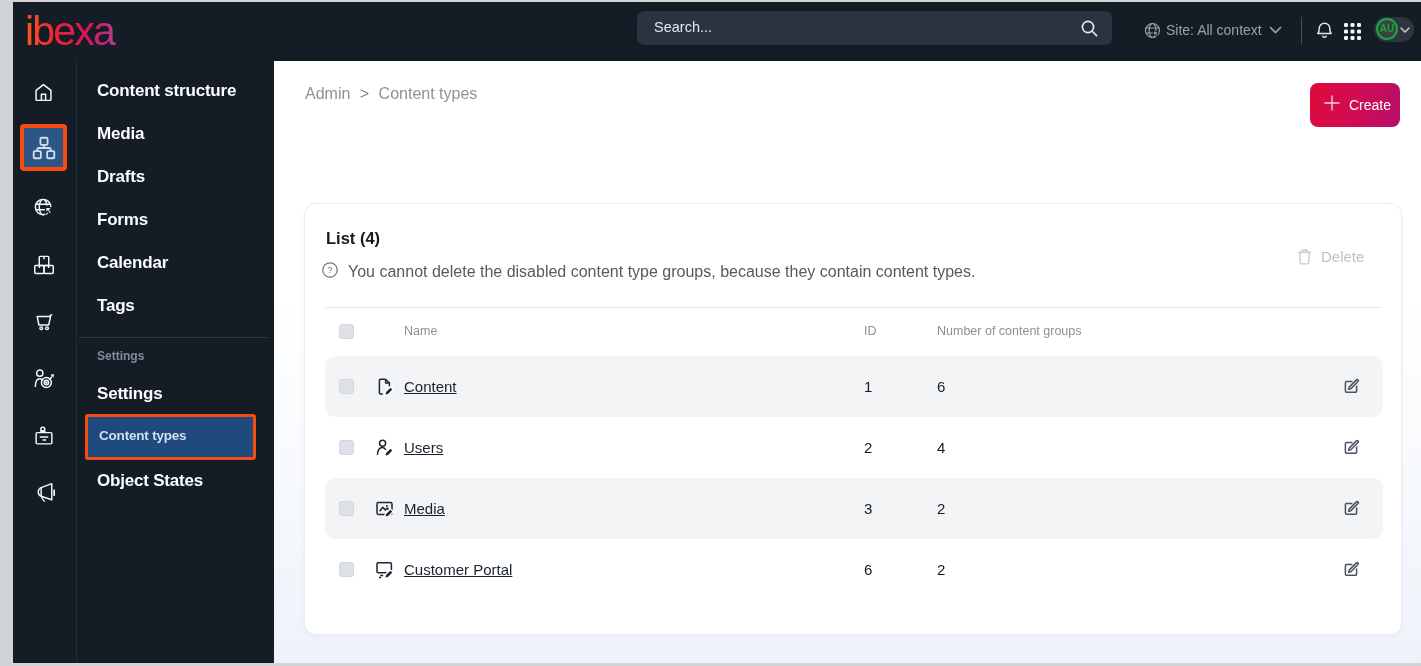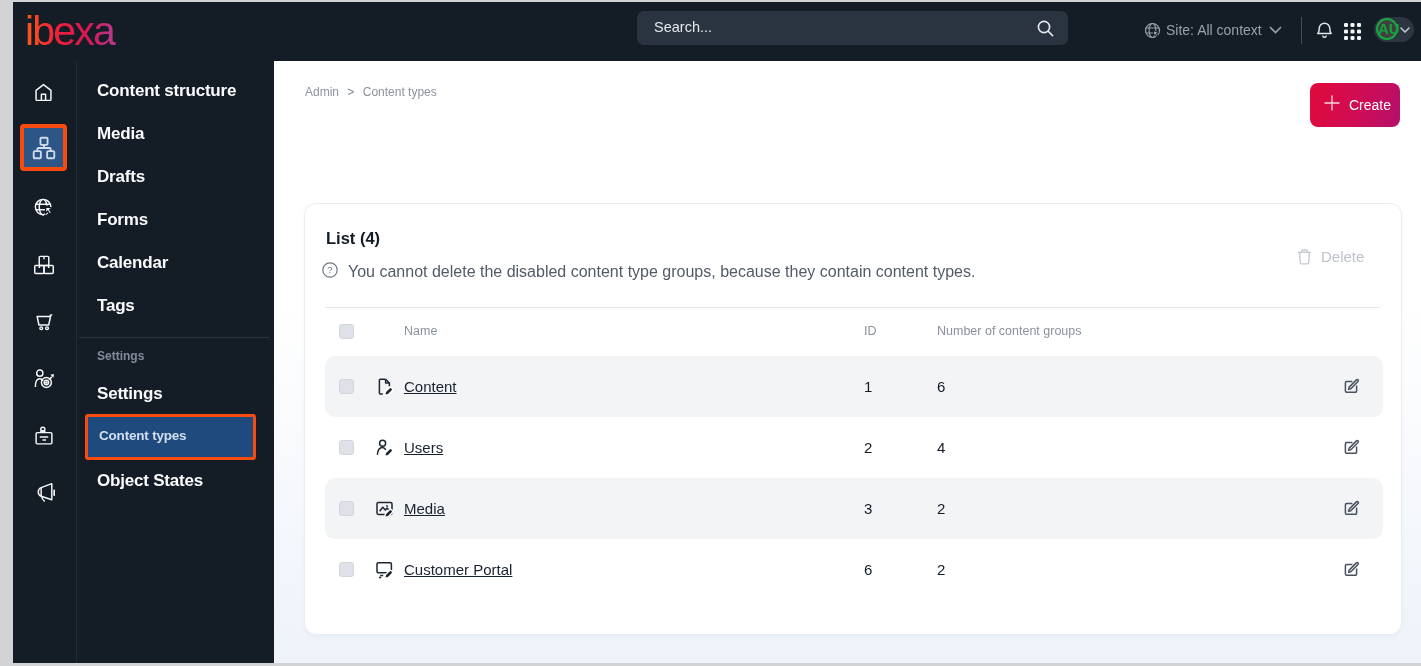--- a/index.html
+++ b/index.html
@@ -3,47 +3,47 @@
 <meta charset="utf-8">
 <style>
 * { margin:0; padding:0; box-sizing:border-box; }
 html,body { width:1421px; height:666px; overflow:hidden; }
 body { font-family:"Liberation Sans", sans-serif; background:#d2d3d5; }
 #app { position:absolute; left:13px; top:2px; width:1416px; height:661px; background:#fff; overflow:hidden; }
 
 
 #topbar { position:absolute; left:0; top:0; width:1416px; height:59px; background:#141c26; }
 #logo { position:absolute; left:12px; top:10px; }
-#search { position:absolute; left:624px; top:9px; width:431px; height:34px; background:#2a3440; border-radius:7px; }
+#search { position:absolute; left:624px; top:9px; width:475px; height:34px; background:#2a3440; border-radius:7px; }
 #search .ph { position:absolute; left:17px; top:8px; font-size:14.5px; color:#e4e8ec; }
 #search svg { position:absolute; right:13px; top:8px; }
 .tb-ic { position:absolute; }
 #sitetxt { position:absolute; left:1153px; top:20px; font-size:14px; color:#98a1ab; }
 #tb-divider { position:absolute; left:1288px; top:15px; width:1px; height:27px; background:#434c57; }
 #avpill { position:absolute; left:1361px; top:15px; width:40px; height:25px; border-radius:13px; background:#2c3540; }
-#avatar { position:absolute; left:1363px; top:16px; width:22px; height:22px; border-radius:50%; background:#404040; border:2px solid #17a843; color:#13a33c; font-size:15px; font-weight:bold; text-align:center; line-height:18px; }
+#avatar { position:absolute; left:1363px; top:16px; width:22px; height:22px; border-radius:50%; background:#404040; border:2px solid #17a843; color:#13a33c; font-size:10px; font-weight:bold; text-align:center; line-height:18px; }
 
 
 #strip { position:absolute; left:0; top:59px; width:64px; height:602px; background:#141c26; border-right:1px solid #222c38; }
 .strip-ic { position:absolute; left:20px; }
 #hl-ic { position:absolute; left:7px; top:63px; width:47px; height:47px; background:#2d5586; border:4px solid #f84b10; border-radius:4px; }
 #hl-ic svg { position:absolute; left:7px; top:7px; }
 
 
 #menu { position:absolute; left:64px; top:59px; width:197px; height:602px; background:#141c26; }
 .mi { position:absolute; left:20px; font-size:17px; letter-spacing:-0.2px; font-weight:bold; color:#fbfcfd; }
 #menu-div { position:absolute; left:2px; top:276px; width:190px; height:1px; background:#2b3541; }
 #settings-lb { position:absolute; left:20px; top:288px; font-size:12px; color:#828c98; font-weight:bold; }
 #hl-mi { position:absolute; left:8px; top:353px; width:171px; height:46px; background:#1f4a7e; border:3px solid #f84b10; border-radius:3px; }
 #hl-mi span { position:absolute; left:11px; top:11px; font-size:13.5px; letter-spacing:-0.2px; font-weight:bold; color:#d3dff0; }
 
 
 #main { position:absolute; left:261px; top:59px; width:1157px; height:602px;
   background:linear-gradient(180deg,#ffffff 0%,#ffffff 40%,#eef3fa 100%); }
-#crumb { position:absolute; left:31px; top:24px; font-size:12px; color:#8b939c; }
+#crumb { position:absolute; left:31px; top:24px; font-size:16px; color:#8b939c; }
 #crumb b { font-weight:normal; color:#7f8791; margin:0 5px; }
 #createbtn { position:absolute; left:1036px; top:22px; width:90px; height:44px; border-radius:8px;
   background:linear-gradient(105deg,#e00a3a 0%,#cf0c55 55%,#b50f6b 100%); color:#fff; }
 #createbtn .pl { position:absolute; left:14px; top:12px; }
 #createbtn .tx { position:absolute; left:39px; top:14px; font-size:14px; }
 #title { position:absolute; left:29px; top:81px; font-size:27px; font-weight:bold; color:#1b2531; letter-spacing:-0.4px; }
 
 
 #card { position:absolute; left:30px; top:142px; width:1098px; height:432px; background:#fff;
   border:1px solid #e9edf3; border-radius:12px; box-shadow:0 2px 5px rgba(30,50,90,0.04); }

